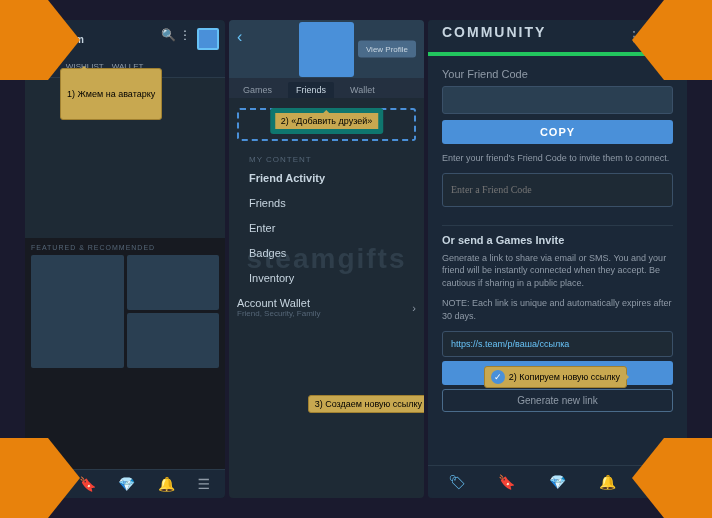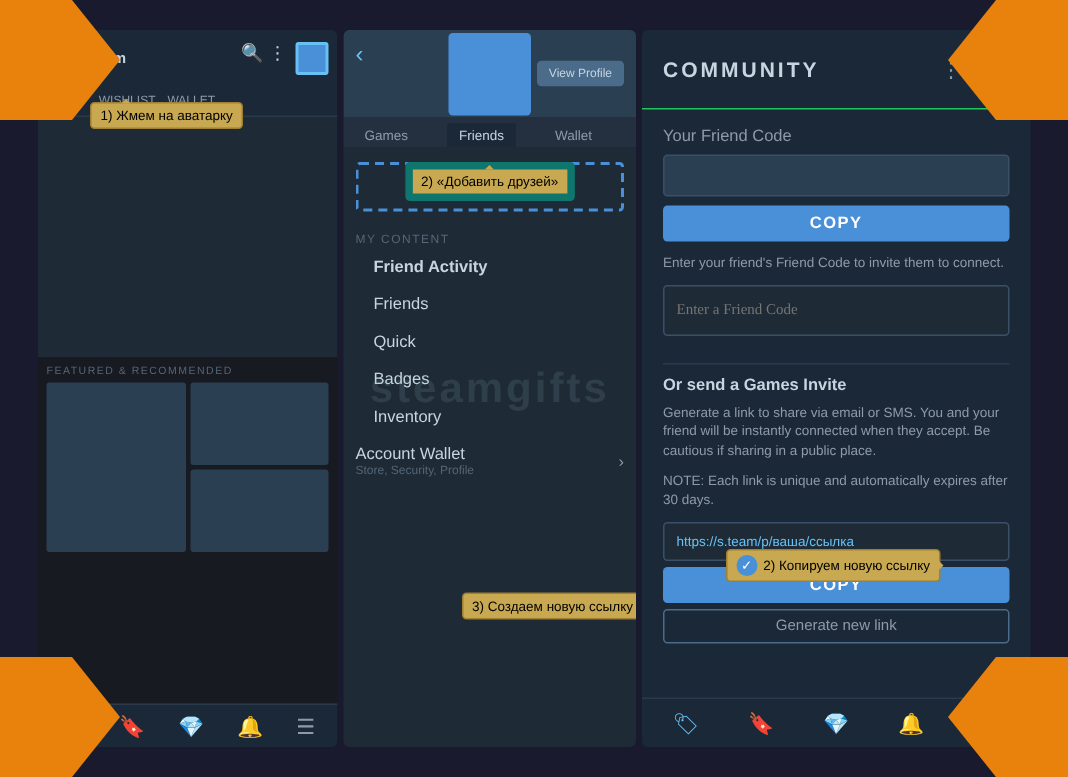--- a/index.html
+++ b/index.html
@@ -121,21 +121,21 @@
       cursor: pointer;
     }
 
     
     .tooltip-1 {
       position: absolute;
       top: 48px; left: 35px;
       background: #c8a850;
       color: #000;
       font-size: 9px;
-      padding: 3px 6px;
+      padding: 20px 6px;
       border-radius: 3px;
       white-space: nowrap;
       z-index: 20;
       border: 1px solid #a08030;
     }
     .tooltip-1::before {
       content: '';
       position: absolute;
       top: -6px; left: 20px;
       border: 3px solid transparent;
@@ -254,21 +254,21 @@
       top: -6px; left: 50%;
       transform: translateX(-50%);
       border: 3px solid transparent;
       border-bottom-color: #c8a850;
     }
 
     .profile-tabs {
       display: flex;
       background: #243040;
       padding: 4px 6px 0;
-      gap: 18px;
+      gap: 8px;
     }
     .profile-tab {
       color: #8f9aa7;
       font-size: 9px;
       padding: 3px 8px;
       cursor: pointer;
       border-radius: 2px 2px 0 0;
     }
     .profile-tab.active {
       background: #1b2838;
@@ -289,21 +289,21 @@
       display: flex;
       align-items: center;
       justify-content: center;
       gap: 6px;
     }
 
     .my-content-label {
       color: #556677;
       font-size: 8px;
       letter-spacing: 1px;
-      padding: 4px 8px 2px;
+      padding: 4px 20px 2px;
     }
 
     .menu-item {
       color: #c7d5e0;
       font-size: 11px;
       padding: 6px 8px;
       cursor: pointer;
       border-bottom: 1px solid #1e2a35;
       margin-left: 12px;
     }
@@ -354,25 +354,24 @@
       background: #1b2838;
       border-radius: 4px;
       overflow: hidden;
       position: relative;
       display: flex;
       flex-direction: column;
     }
 
     .community-header {
       background: #1b2838;
-      padding: 14px 14px;
-      display: flex;
-      align-items: center;
+      padding: 4px 14px;
+      display: flex;
       justify-content: space-between;
-      border-bottom: 1px solid #22c55e;
+      border-bottom: 4px solid #22c55e;
     }
     .community-title {
       color: #c7d5e0;
       font-size: 14px;
       font-weight: bold;
       letter-spacing: 2px;
     }
     .community-header-right {
       display: flex;
       align-items: center;
@@ -629,27 +628,27 @@
 
     <div class="add-friends-btn">
       <span>👥</span>
       <span>+ Add friends</span>
     </div>
 
     <div class="my-content-label">MY CONTENT</div>
 
     <div class="menu-item bold">Friend Activity</div>
     <div class="menu-item">Friends</div>
-    <div class="menu-item">Quick</div>
+    <div class="menu-item">Enter</div>
     <div class="menu-item">Badges</div>
     <div class="menu-item">Inventory</div>
     <div class="menu-item-with-arrow">
       <div>
         <div>Account Wallet</div>
-        <div style="color:#556677;font-size:8px;">Store, Security, Profile</div>
+        <div style="color:#556677;font-size:8px;">Friend, Security, Family</div>
       </div>
       <span style="color:#8f9aa7">›</span>
     </div>
 
     <div class="tooltip-3">3) Создаем новую ссылку</div>
 
     <div class="watermark">steamgifts</div>
   </div>
 
   <div class="right-panel">

